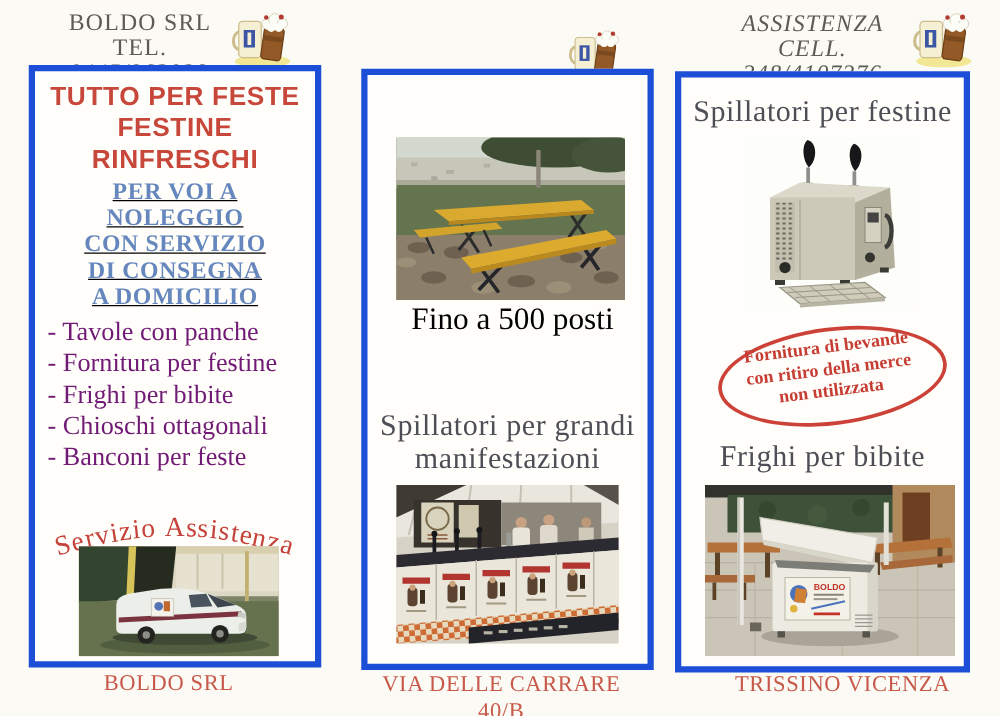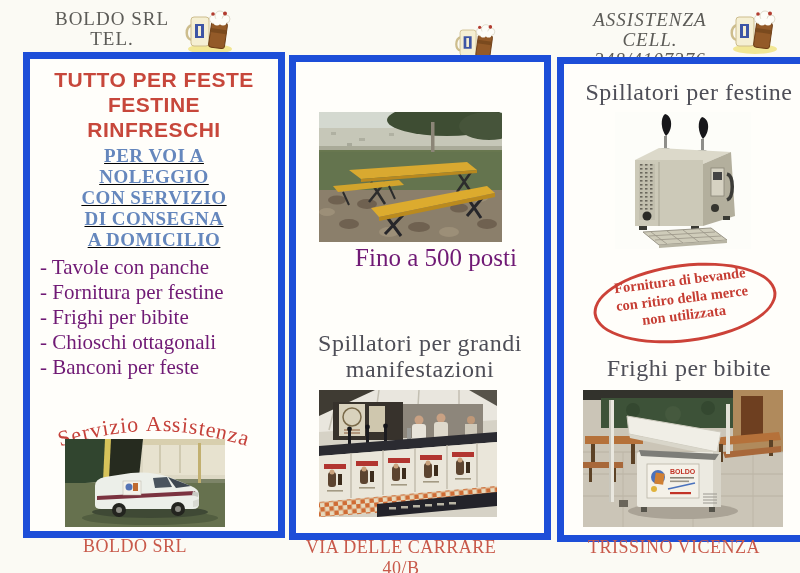--- a/index.html
+++ b/index.html
@@ -5,31 +5,31 @@
   html,body{margin:0;padding:0;}
   body{
     width:800px;height:573px;position:relative;overflow:hidden;
     background:#fbfaf4;
     font-family:"Liberation Serif", serif;
   }
   .abs{position:absolute;}
   
   .hdr{position:absolute;text-align:center;color:#5c5b57;font-size:19px;line-height:20px;letter-spacing:1px;}
   
-  .box{position:absolute;border:7px solid #1d4ed8;background:#fffefa;padding-left:24px;}
+  .box{position:absolute;border:5px solid #1d4ed8;background:#fffefa;}
   
   .red-line{font-family:"Liberation Sans", sans-serif;font-weight:bold;color:#c7473b;
             font-size:21px;line-height:25px;text-align:center;letter-spacing:.5px;}
   .blue-line{font-weight:bold;color:#6587bd;font-size:19px;line-height:21px;text-align:center;letter-spacing:.5px;}
   .list-item{color:#701a75;font-size:21px;line-height:25px;padding-left:10px;white-space:nowrap;}
   .arc{position:absolute;left:0;width:100%;text-align:center;color:#c5413a;font-size:22px;letter-spacing:1px;}
   .arc span{display:inline-block;}
   
   .panel-title{position:absolute;left:0;width:100%;text-align:center;color:#4e4e57;font-size:24px;line-height:26px;letter-spacing:.5px;}
-  .caption-blue{position:absolute;left:16px;width:100%;text-align:center;color:#701a75;font-size:25px;}
+  .caption-blue{position:absolute;left:4px;width:100%;text-align:center;color:#000000;font-size:25px;}
   
   .oval{position:absolute;border:3px solid #cc4238;border-radius:50%;transform:rotate(-7deg);}
   .oval-text{position:absolute;text-align:center;color:#c63d33;font-weight:bold;font-size:14.5px;line-height:17.5px;transform:rotate(-7deg);}
   
   .footer{position:absolute;text-align:center;color:#c8594a;font-size:18px;letter-spacing:.5px;}
   .photo{position:absolute;}
   .photo svg{display:block;}
 </style>
 </head>
 <body>
@@ -294,21 +294,21 @@
           <rect x="106" y="114" width="7" height="2.5"></rect>
         <rect x="118" y="113" width="7" height="2.5"></rect>
           <rect x="130" y="112" width="7" height="2.5"></rect>
       </g>
     </svg>
   </div>
 </div>
 
 <div class="footer" style="left:289px;top:537px;width:224px;">VIA DELLE CARRARE 40/B</div>
 
-<div class="box" style="left:557px;top:57px;width:226px;height:471px;">
+<div class="box" style="left:540px;top:57px;width:226px;height:471px;">
 
   <div class="panel-title" style="top:15px;">Spillatori per festine</div>
 
   <div class="photo" style="left:51px;top:48px;">
     <svg width="136" height="137" viewBox="0 0 136 137">
       <defs>
         <pattern id="vnt" patternUnits="userSpaceOnUse" width="5" height="4">
           <rect width="2.5" height="1.6" fill="#6a675c"></rect>
         </pattern>
       </defs>

